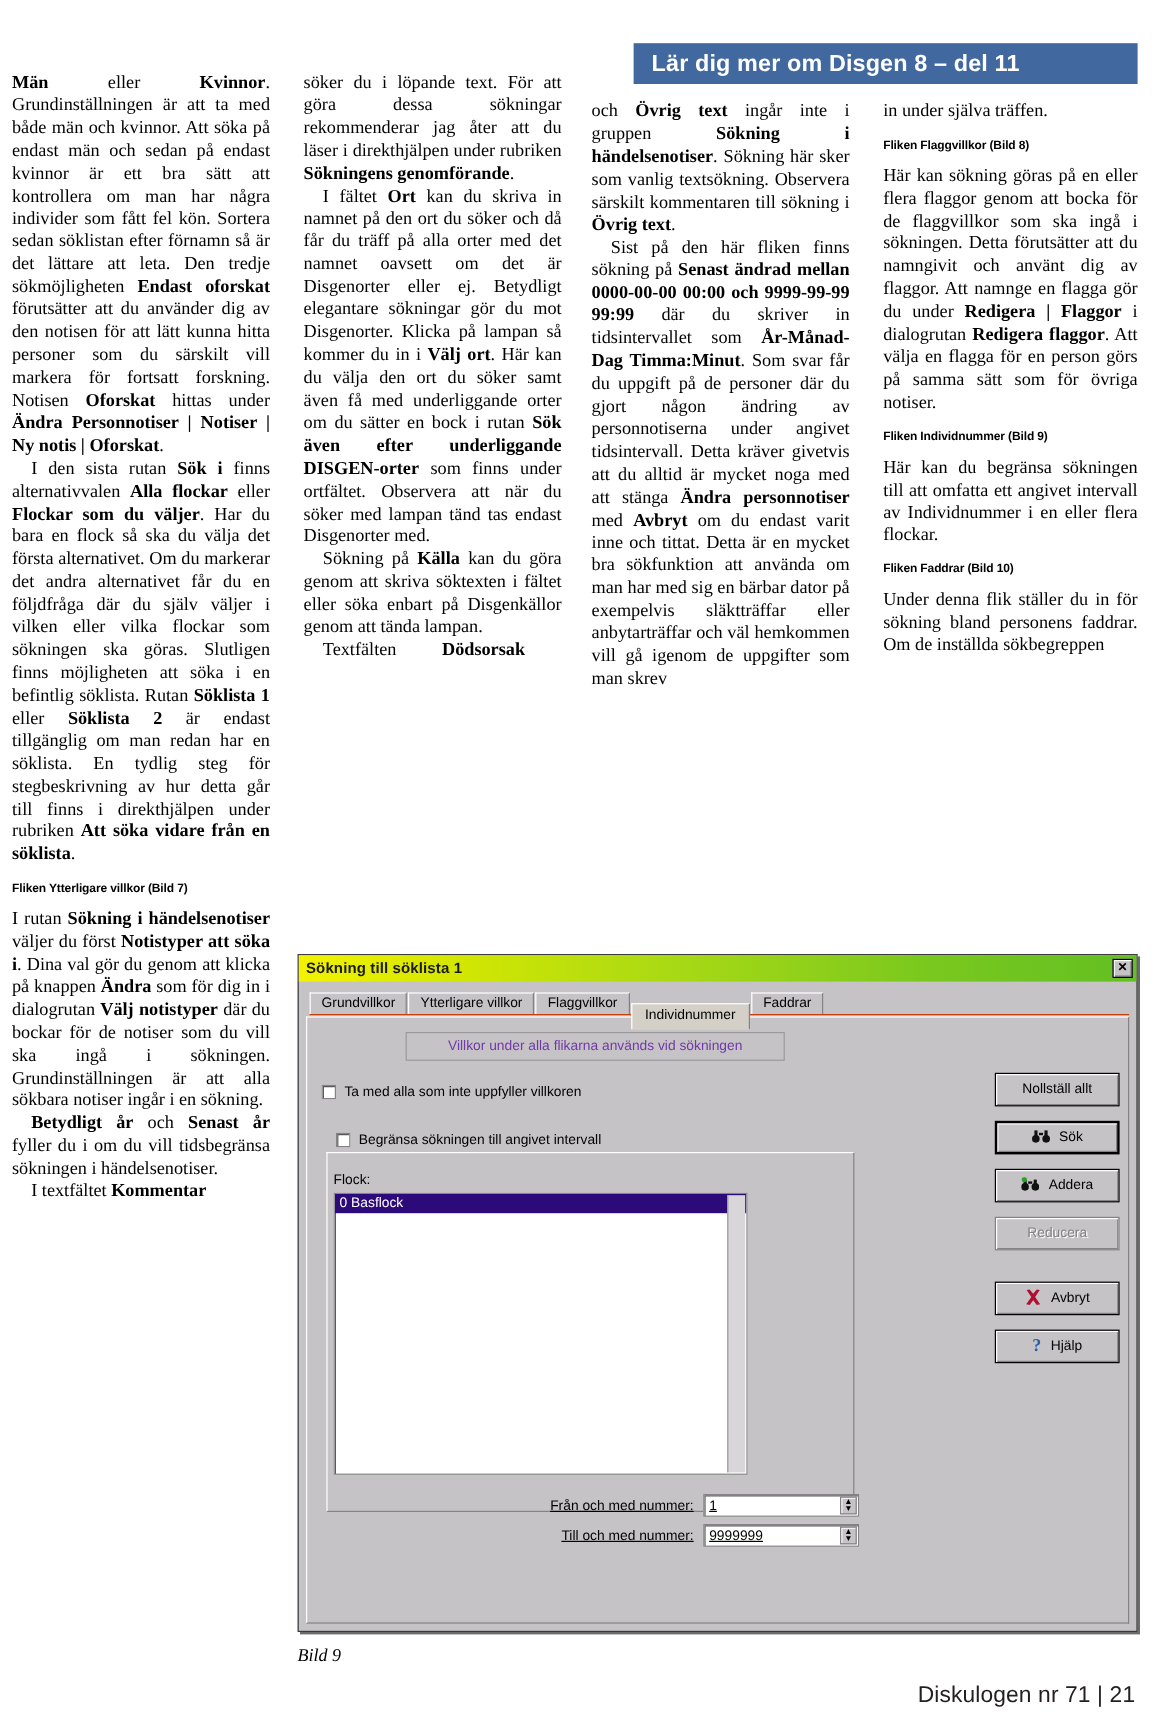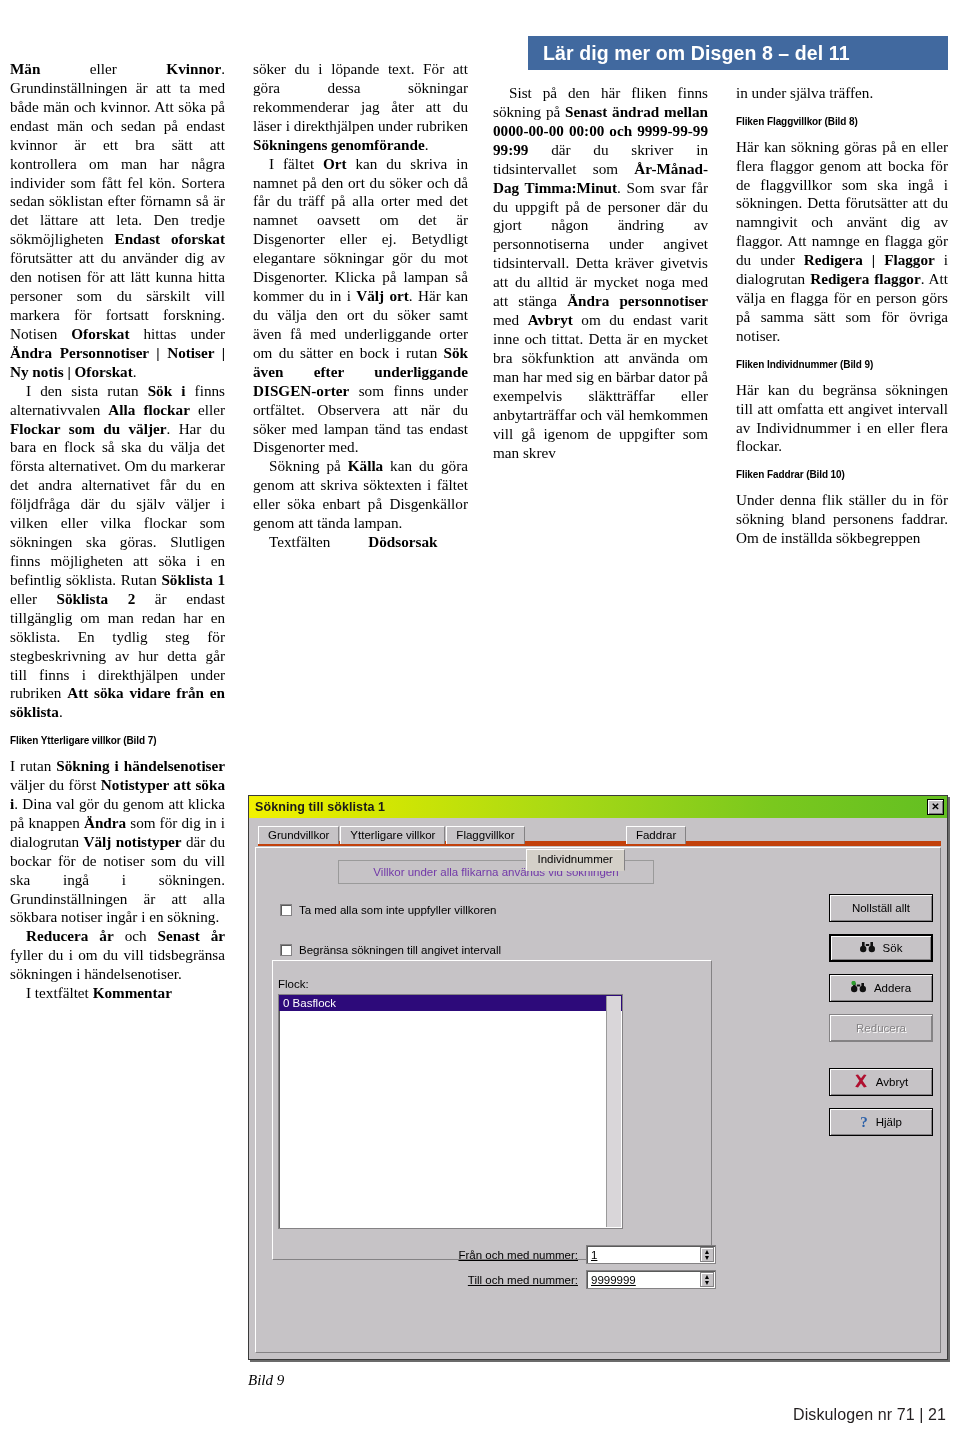--- a/index.html
+++ b/index.html
@@ -101,23 +101,23 @@
     line-height: 14px; text-align: center;
     color: #000;
   }
   #dlg-body { position: relative; height: 543px; padding: 4px 6px; }
 
   
   #tabstrip {
     position: relative;
     height: 21px;
     margin: 3px 0 0 3px;
-    border-bottom: 5px solid #c2410c;
+    border-bottom: 1px solid #c2410c;
     display: flex;
-    align-items: flex-start;
+    align-items: center;
   }
   .tab {
     font-size: 11.5px;
     color: #000;
     padding: 2px 9px 3px 9px;
     margin-right: 1px;
     background: #c6c3c6;
     border-left: 1px solid #fff;
     border-top: 1px solid #fff;
     border-right: 1px solid #848284;
@@ -158,21 +158,21 @@
   }
 
   .chk-row { position: absolute; display: flex; align-items: center; font-size: 11.5px; color: #000; }
   .chkbox {
     width: 12px; height: 12px;
     background: #fff;
     border: 1px solid #848284;
     box-shadow: inset 1px 1px 0 #5a5a5a, inset -1px -1px 0 #fff;
     margin-right: 7px;
   }
-  #chk-alla { left: 24px; top: 56px; }
+  #chk-alla { left: 12px; top: 56px; }
   #chk-intervall { left: 24px; top: 96px; }
 
   #group-flock {
     position: absolute;
     left: 16px; top: 112px;
     width: 440px; height: 300px;
     border-top: 1px solid #fff;
     border-left: 1px solid #fff;
     border-right: 1px solid #848284;
     border-bottom: 1px solid #848284;
@@ -258,57 +258,58 @@
     left: 248px; top: 1372px;
     font-style: italic;
     font-size: 15px;
     color: #000;
   }
 
   #footer {
     position: absolute;
     right: 14px; bottom: 14px;
     font-family: "Liberation Sans", sans-serif;
-    font-size: 16px;
+    font-size: 19px;
     color: #231f20;
     letter-spacing: 0.1px;
   }
 </style>
 </head>
 <body>
 
 <div id="header-banner">
   <span>Lär dig mer om Disgen 8 – del 11</span>
 </div>
 
 <div class="col" id="col1">
   <p><b>Män</b><span> eller </span><b>Kvinnor</b><span>. Grundinställningen är att ta med både män och kvinnor. Att söka på endast män och sedan på endast kvinnor är ett bra sätt att kontrollera om man har några individer som fått fel kön. Sortera sedan söklistan efter förnamn så är det lättare att leta. Den tredje sökmöjligheten </span><b>Endast oforskat</b><span> förutsätter att du använder dig av den notisen för att lätt kunna hitta personer som du särskilt vill markera för fortsatt forskning. Notisen </span><b>Oforskat</b><span> hittas under </span><b>Ändra Personnotiser | Notiser | Ny notis | Oforskat</b><span>.</span></p>
 
   <p class="ind"><span>I den sista rutan </span><b>Sök i</b><span> finns alternativvalen </span><b>Alla flockar</b><span> eller </span><b>Flockar som du väljer</b><span>. Har du bara en flock så ska du välja det första alternativet. Om du markerar det andra alternativet får du en följdfråga där du själv väljer i vilken eller vilka flockar som sökningen ska göras. Slutligen finns möjligheten att söka i en befintlig söklista. Rutan </span><b>Söklista 1</b><span> eller </span><b>Söklista 2</b><span> är endast tillgänglig om man redan har en söklista. En tydlig steg för stegbeskrivning av hur detta går till finns i direkthjälpen under rubriken </span><b>Att söka vidare från en söklista</b><span>.</span></p>
 
   <h3 class="subhead">Fliken Ytterligare villkor (Bild 7)</h3>
 
   <p><span>I rutan </span><b>Sökning i händelsenotiser</b><span> väljer du först </span><b>Notistyper att söka i</b><span>. Dina val gör du genom att klicka på knappen </span><b>Ändra</b><span> som för dig in i dialogrutan </span><b>Välj notistyper</b><span> där du bockar för de notiser som du vill ska ingå i sökningen. Grundinställningen är att alla sökbara notiser ingår i en sökning.</span></p>
 
-  <p class="ind"><b>Reducera år</b><span> och </span><b>Senast år</b><span> fyller du i om du vill tidsbegränsa sökningen i händelsenotiser.</span></p>
+  <p class="ind"><b>Betydligt år</b><span> och </span><b>Senast år</b><span> fyller du i om du vill tidsbegränsa sökningen i händelsenotiser.</span></p>
 
   <p class="ind"><span>I textfältet </span><b>Kommentar</b></p>
 </div>
 
 <div class="col" id="col2">
   <p><span>söker du i löpande text. För att göra dessa sökningar rekommenderar jag åter att du läser i direkthjälpen under rubriken </span><b>Sökningens genomförande</b><span>.</span></p>
 
   <p class="ind"><span>I fältet </span><b>Ort</b><span> kan du skriva in namnet på den ort du söker och då får du träff på alla orter med det namnet oavsett om det är Disgenorter eller ej. Betydligt elegantare sökningar gör du mot Disgenorter. Klicka på lampan så kommer du in i </span><b>Välj ort</b><span>. Här kan du välja den ort du söker samt även få med underliggande orter om du sätter en bock i rutan </span><b>Sök även efter underliggande DISGEN-orter</b><span> som finns under ortfältet. Observera att när du söker med lampan tänd tas endast Disgenorter med.</span></p>
 
   <p class="ind"><span>Sökning på </span><b>Källa</b><span> kan du göra genom att skriva söktexten i fältet eller söka enbart på Disgenkällor genom att tända lampan.</span></p>
 
   <p class="ind" style="text-align:justify"><span>Textfälten</span>&nbsp;&nbsp;&nbsp;&nbsp;&nbsp;&nbsp;&nbsp;&nbsp;&nbsp;&nbsp;<b>Dödsorsak</b></p>
 </div>
 
 <div class="col" id="col3">
+  <p><span>och </span><b>Övrig text</b><span> ingår inte i gruppen </span><b>Sökning i händelsenotiser</b><span>. Sökning här sker som vanlig textsökning. Observera särskilt kommentaren till sökning i </span><b>Övrig text</b><span>.</span></p>
 
   <p class="ind"><span>Sist på den här fliken finns sökning på </span><b>Senast ändrad mellan 0000-00-00 00:00 och 9999-99-99 99:99</b><span> där du skriver in tidsintervallet som </span><b>År-Månad-Dag Timma:Minut</b><span>. Som svar får du uppgift på de personer där du gjort någon ändring av personnotiserna under angivet tidsintervall. Detta kräver givetvis att du alltid är mycket noga med att stänga </span><b>Ändra personnotiser</b><span> med </span><b>Avbryt</b><span> om du endast varit inne och tittat. Detta är en mycket bra sökfunktion att använda om man har med sig en bärbar dator på exempelvis släktträffar eller anbytarträffar och väl hemkommen vill gå igenom de uppgifter som man skrev</span></p>
 </div>
 
 <div class="col" id="col4">
   <p>in under själva träffen.</p>
 
   <h3 class="subhead">Fliken Flaggvillkor (Bild 8)</h3>
 
   <p><span>Här kan sökning göras på en eller flera flaggor genom att bocka för de flaggvillkor som ska ingå i sökningen. Detta förutsätter att du namngivit och använt dig av flaggor. Att namnge en flagga gör du under </span><b>Redigera | Flaggor</b><span> i dialogrutan </span><b>Redigera flaggor</b><span>. Att välja en flagga för en person görs på samma sätt som för övriga notiser.</span></p>

